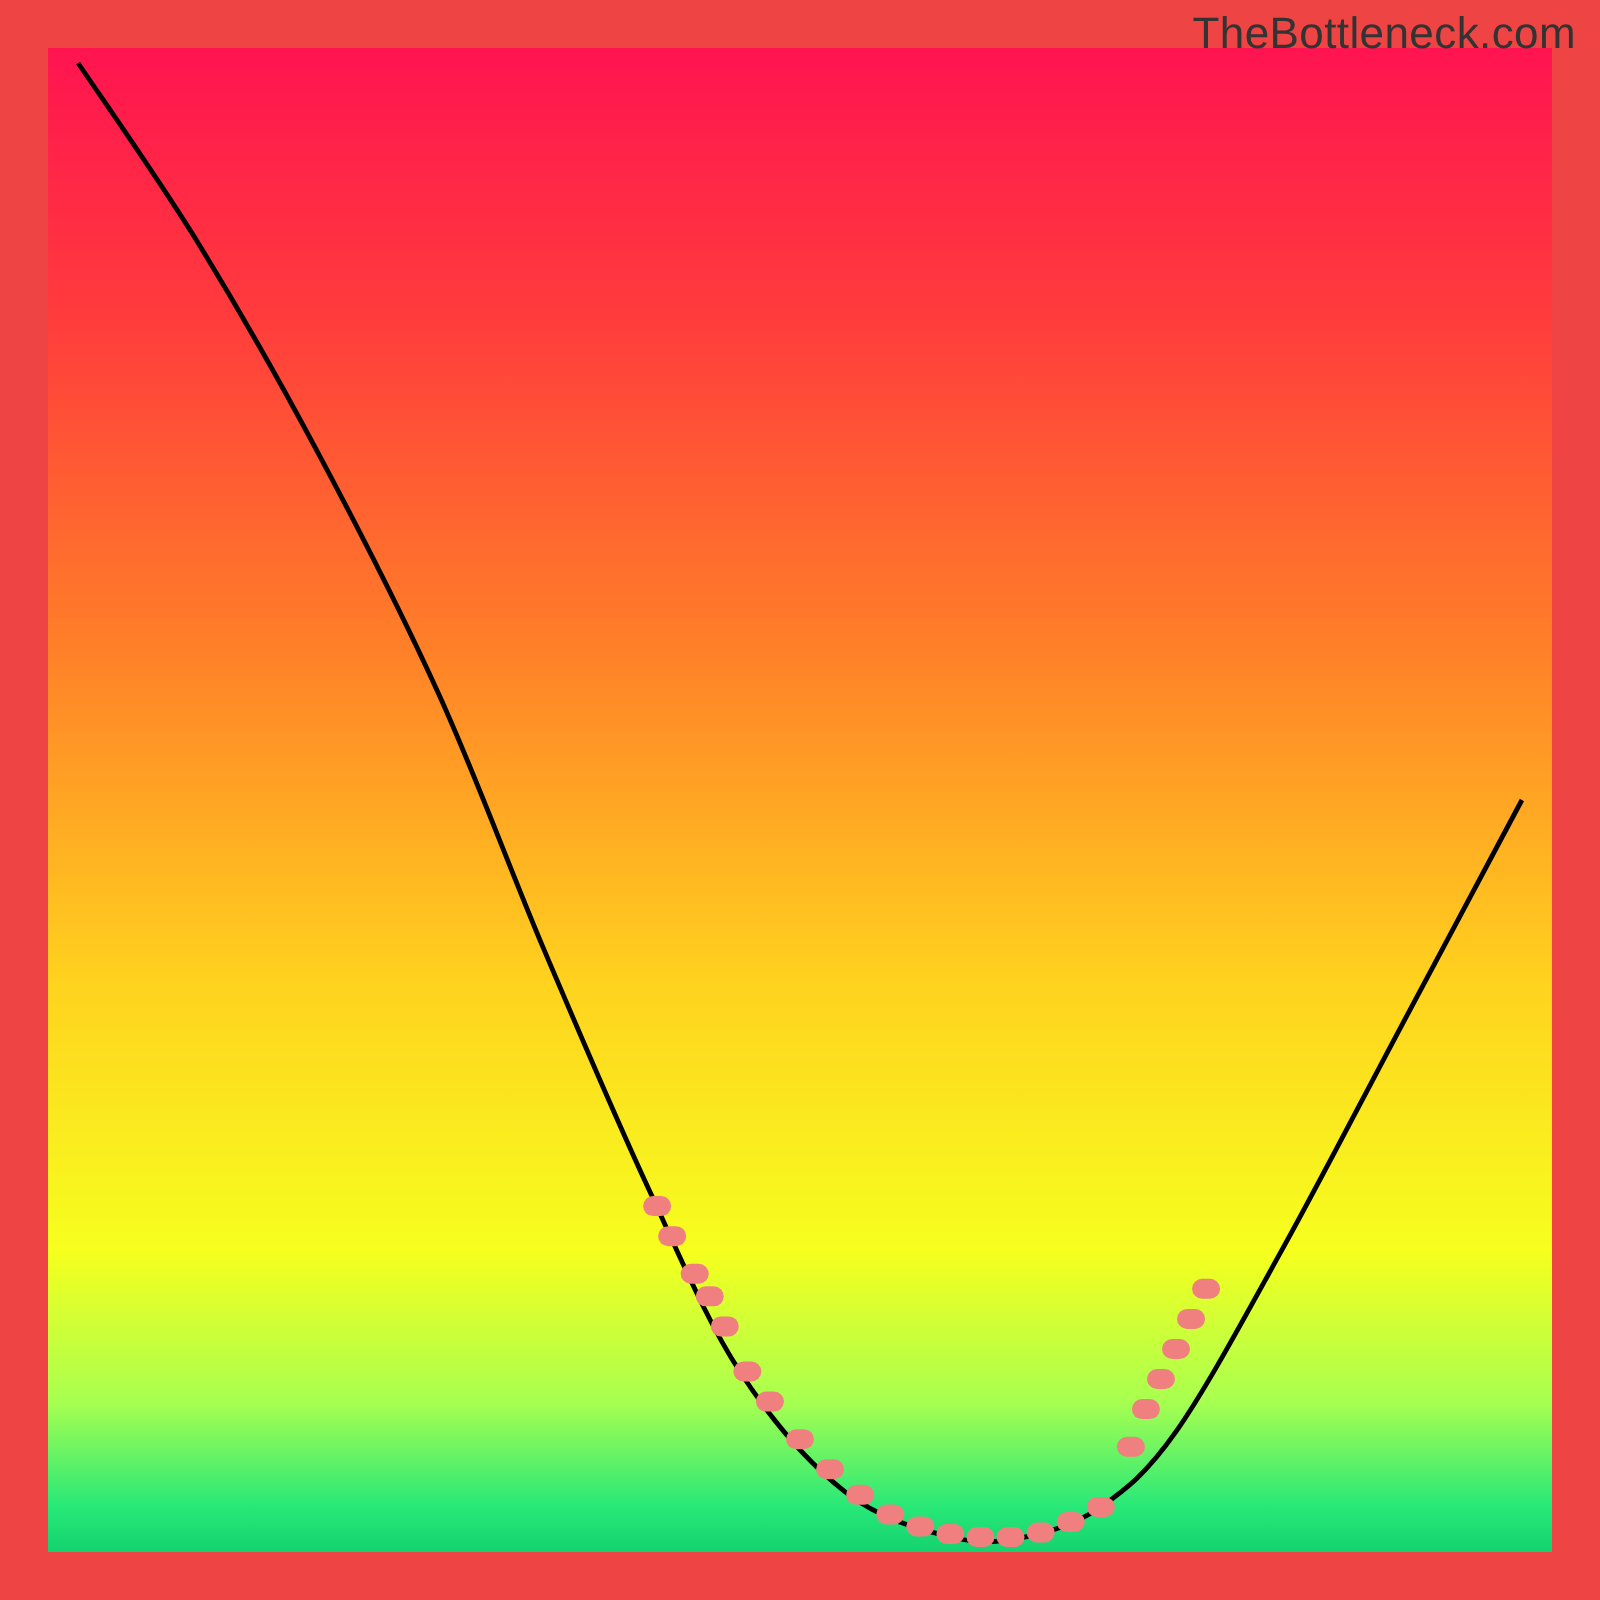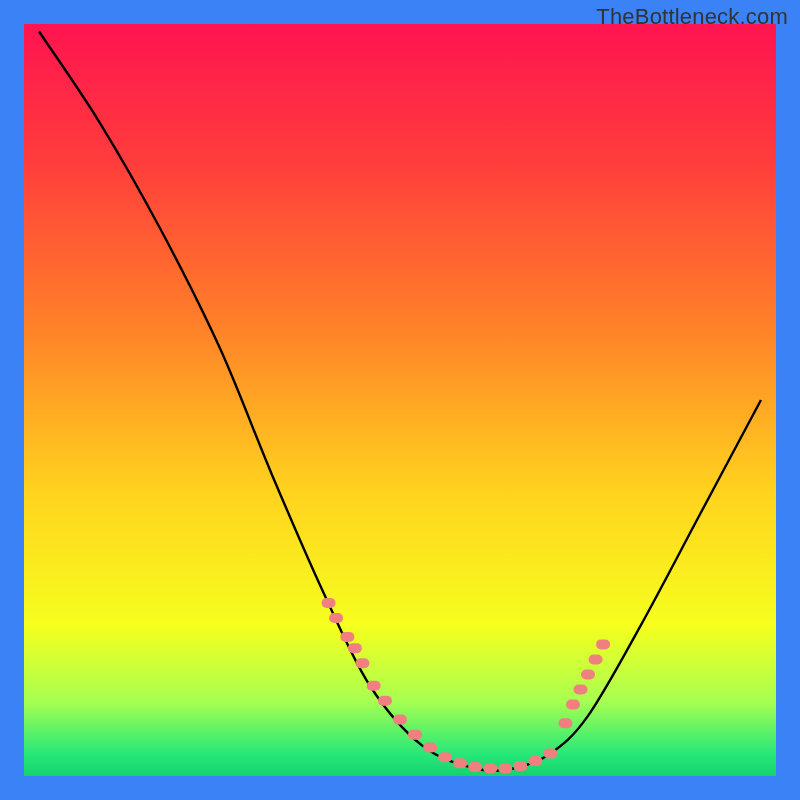--- a/index.html
+++ b/index.html
@@ -11,21 +11,21 @@
     overflow: hidden;
     position: relative;
     font-family: Arial, Helvetica, sans-serif;
   }
   .frame {
     position: absolute;
     top: 0;
     left: 0;
     width: 800px;
     height: 800px;
-    background: #3b82f6;
+    background: #ef4444;
   }
   .watermark {
     position: absolute;
     top: 4px;
     right: 12px;
     color: #333;
     font-size: 22px;
     font-weight: 500;
     letter-spacing: 0.2px;
     z-index: 30;

